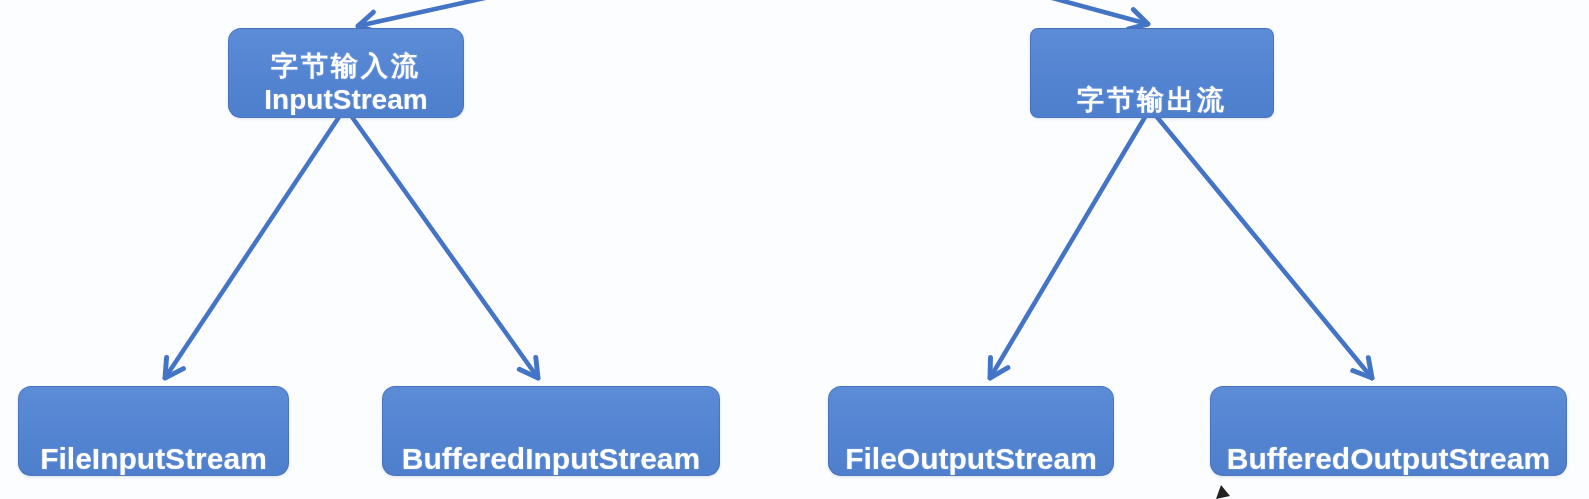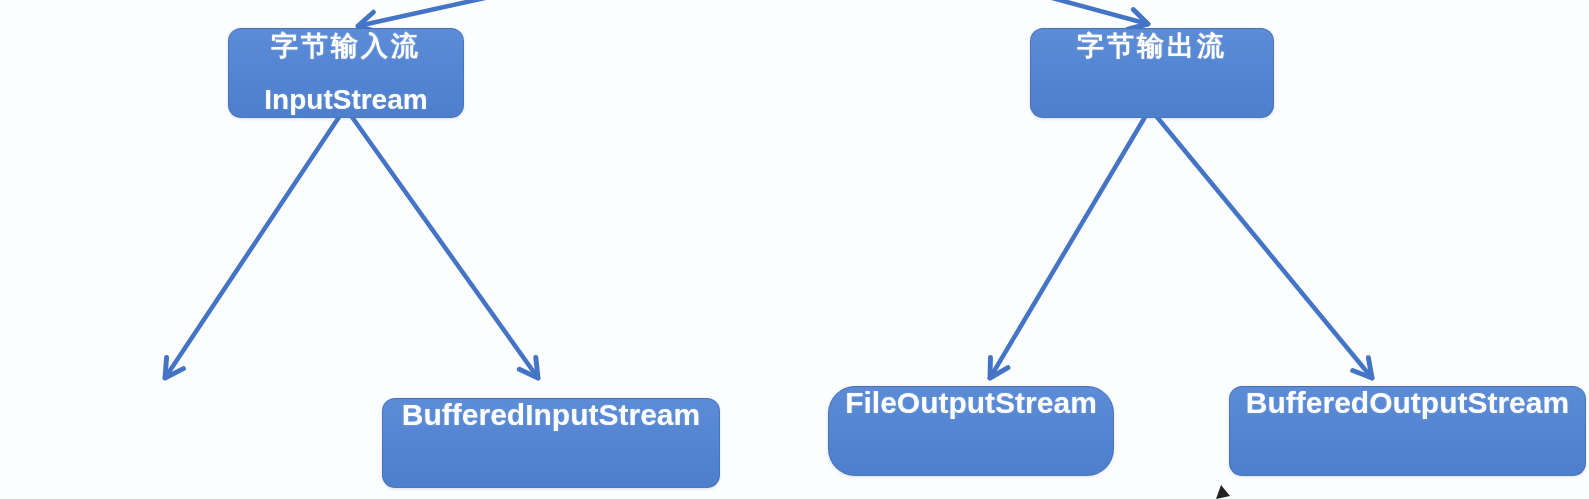--- a/index.html
+++ b/index.html
@@ -20,21 +20,21 @@
   }
   .node{
     position:absolute;
     background:linear-gradient(180deg,#5c8cd6 0%,#5384d2 55%,#4e7fcd 100%);
     border:1px solid rgba(62,99,168,0.5);
     border-radius:13px;
     color:#ffffff;
     display:flex;
     flex-direction:column;
     align-items:center;
-    justify-content:space-between;
+    justify-content:flex-end;
     text-align:center;
     box-shadow:0 1px 3px rgba(120,140,170,0.25);
   }
   .node .zh{
     font-weight:700;
     font-size:27px;
     line-height:34px;
     letter-spacing:3px;
     text-shadow:0 0 2px rgba(255,255,255,0.35);
   }
@@ -43,26 +43,26 @@
     font-size:28px;
     line-height:34px;
     text-shadow:0 0 2px rgba(255,255,255,0.3);
   }
   .node.leaf .en{
     font-size:30px;
     line-height:32px;
   }
   
   #n-input {left:228px; top:28px;  width:234px; height:88px;}
-  #n-output{left:1030px;top:28px;  width:242px; height:88px;}
+  #n-output{left:1030px;top:28px;  width:242px; height:88px;border-radius:8px;}
   
   #n-file-in    {left:18px;  top:386px; width:269px; height:88px;}
-  #n-buf-in     {left:382px; top:386px; width:336px; height:88px;margin-top:12px;}
-  #n-file-out   {left:828px; top:386px; width:284px; height:88px;border-radius:27px;}
-  #n-buf-out    {left:1210px;top:386px; width:355px; height:88px;margin-left:19px;}
+  #n-buf-in     {left:382px; top:386px; width:336px; height:88px;}
+  #n-file-out   {left:828px; top:386px; width:284px; height:88px;}
+  #n-buf-out    {left:1210px;top:386px; width:355px; height:88px;}
   .cursor-tip{position:absolute;left:0;top:0;}
 </style>
 </head>
 <body>
 
 <div id="stage">
 
   <svg class="wires" width="1589" height="499" viewBox="0 0 1589 499">
     <defs>
       <marker id="ah" viewBox="0 0 12 12" refX="10" refY="6" markerWidth="6" markerHeight="6" markerUnits="strokeWidth" orient="auto">
@@ -79,20 +79,23 @@
 
   <div class="node top" id="n-input">
     <span class="zh">字节输入流</span>
     <span class="en">InputStream</span>
   </div>
 
   <div class="node top" id="n-output">
     <span class="zh">字节输出流</span>
   </div>
 
+  <div class="node leaf" id="n-file-in">
+    <span class="en">FileInputStream</span>
+  </div>
 
   <div class="node leaf" id="n-buf-in">
     <span class="en">BufferedInputStream</span>
   </div>
 
   <div class="node leaf" id="n-file-out">
     <span class="en">FileOutputStream</span>
   </div>
 
   <div class="node leaf" id="n-buf-out">

